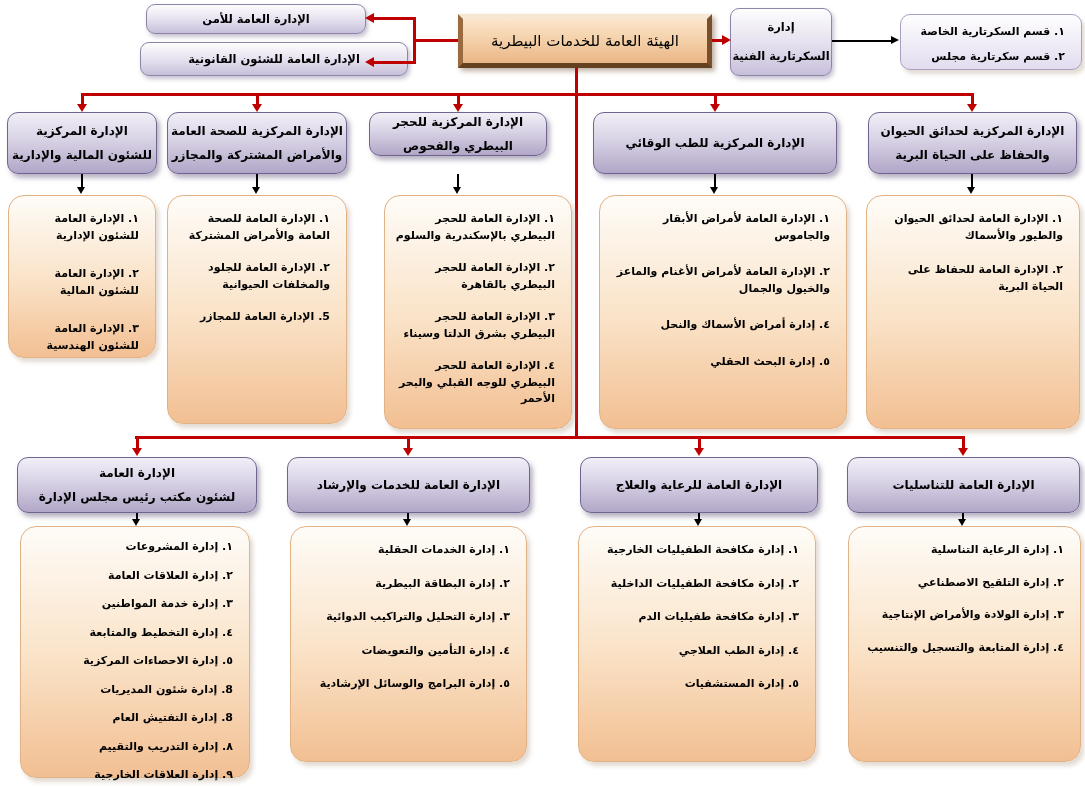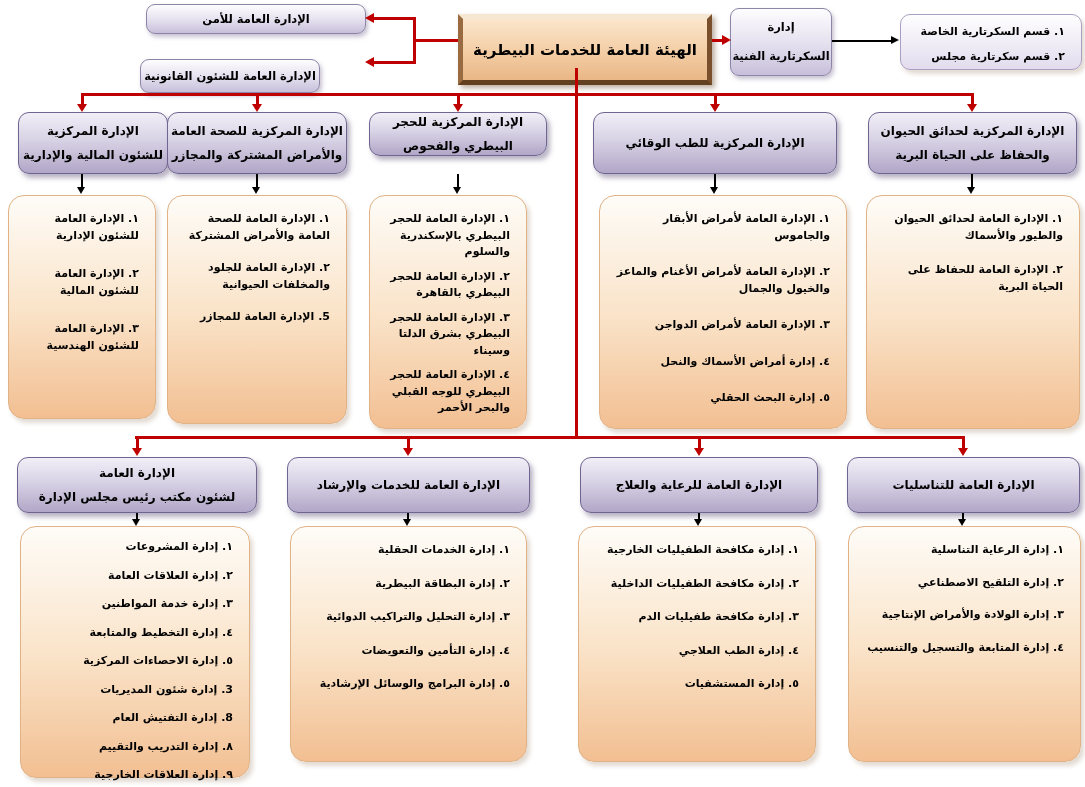--- a/index.html
+++ b/index.html
@@ -3,27 +3,27 @@
 <meta charset="utf-8">
 <style>
   * { box-sizing: border-box; margin: 0; padding: 0; }
   body { background: #fff; font-family: "DejaVu Sans", sans-serif; }
   .canvas {
     position: relative; width: 1085px; height: 787px;
     background: #ffffff; direction: rtl; color: #000; overflow: hidden; padding-left: 19px;
   }
   
   .mainbox {
-    position: absolute; left: 458px; top: 14px; width: 254px; height: 71px;
+    position: absolute; left: 458px; top: 14px; width: 254px; height: 54px;
     background: linear-gradient(180deg, #fbe6cc 0%, #f3cda4 55%, #e9b686 100%);
     border: 5px solid;
     border-color: #f6e7d2 #7a4f2c #63401f #9a6b40;
     box-shadow: 3px 3px 5px rgba(110,80,50,.45);
     display: flex; align-items: center; justify-content: center;
-    font-weight: bold; font-size: 15px; text-align: center;
+    font-weight: normal; font-size: 15px; text-align: center;
   }
   .pbox {
     position: absolute;
     border: 1.5px solid #6f6590; border-radius: 11px;
     background: linear-gradient(180deg, #f1eff7 0%, #d8d2e5 45%, #b1a6c7 100%);
     box-shadow: 3px 4px 5px rgba(125,115,145,.55);
     display: flex; align-items: center; justify-content: center;
     text-align: center; font-weight: bold; font-size: 12px;
     line-height: 2.0; white-space: pre-line;
   }
@@ -55,21 +55,21 @@
   .ah-rt-r { border-top: 5px solid transparent; border-bottom: 5px solid transparent; border-left: 9px solid #bf0000; }
   .ah-dn-k { border-left: 4.5px solid transparent; border-right: 4.5px solid transparent; border-top: 7px solid #000; }
   .ah-rt-k { border-top: 4.5px solid transparent; border-bottom: 4.5px solid transparent; border-left: 8px solid #000; }
 </style>
 </head>
 <body>
 
 <div class="canvas">
 
   <div class="lavbox" style="left:146px;top:4px;width:220px;height:30px">الإدارة العامة للأمن</div>
-  <div class="lavbox" style="left:140px;top:59px;width:180px;height:34px">الإدارة العامة للشئون القانونية</div>
+  <div class="lavbox" style="left:140px;top:42px;width:268px;height:34px">الإدارة العامة للشئون القانونية</div>
 
   <div class="mainbox">الهيئة العامة للخدمات البيطرية</div>
 
   <div class="lavbox" style="left:730px;top:8px;width:102px;height:68px;line-height:2.5">إدارة
 السكرتارية الفنية</div>
 
   <div class="listbox" style="left:900px;top:14px;width:182px;height:56px;gap:8px;padding:9px 12px 6px 6px;border-radius:10px;border-color:#a99fc0;background:linear-gradient(180deg,#fefefe,#e2dcee)">
 
   <div class="li">١. قسم السكرتارية الخاصة</div>
       <div class="li">٢. قسم سكرتارية مجلس</div>
@@ -105,65 +105,64 @@
 
   <div class="rl" style="left:136px;top:439px;width:3px;height:9px"></div>
   <div class="ah ah-dn-r" style="left:132px;top:448px"></div>
   <div class="rl" style="left:407px;top:439px;width:3px;height:9px"></div>
   <div class="ah ah-dn-r" style="left:403px;top:448px"></div>
   <div class="rl" style="left:698px;top:439px;width:3px;height:9px"></div>
   <div class="ah ah-dn-r" style="left:694px;top:448px"></div>
   <div class="rl" style="left:962px;top:439px;width:3px;height:9px"></div>
   <div class="ah ah-dn-r" style="left:958px;top:448px"></div>
 
-  <div class="pbox" style="left:18px;top:112px;width:150px;height:62px">الإدارة المركزية
+  <div class="pbox" style="left:7px;top:112px;width:150px;height:62px">الإدارة المركزية
 للشئون المالية والإدارية</div>
   <div class="pbox" style="left:167px;top:112px;width:180px;height:62px">الإدارة المركزية للصحة العامة
 والأمراض المشتركة والمجازر</div>
   <div class="pbox" style="left:369px;top:112px;width:178px;height:44px">الإدارة المركزية للحجر
 البيطري والفحوص</div>
   <div class="pbox" style="left:593px;top:112px;width:244px;height:62px">الإدارة المركزية للطب الوقائي</div>
   <div class="pbox" style="left:868px;top:112px;width:209px;height:62px">الإدارة المركزية لحدائق الحيوان
 والحفاظ على الحياة البرية</div>
 
   <div class="kl" style="left:81px;top:174px;width:2px;height:13px"></div>
   <div class="ah ah-dn-k" style="left:77px;top:187px"></div>
   <div class="kl" style="left:256px;top:174px;width:2px;height:13px"></div>
   <div class="ah ah-dn-k" style="left:252px;top:187px"></div>
   <div class="kl" style="left:457px;top:174px;width:2px;height:13px"></div>
   <div class="ah ah-dn-k" style="left:453px;top:187px"></div>
   <div class="kl" style="left:714px;top:174px;width:2px;height:13px"></div>
   <div class="ah ah-dn-k" style="left:710px;top:187px"></div>
   <div class="kl" style="left:971px;top:174px;width:2px;height:13px"></div>
   <div class="ah ah-dn-k" style="left:967px;top:187px"></div>
 
-  <div class="listbox" style="left:8px;top:195px;width:148px;height:224px;gap:22px">
+  <div class="listbox" style="left:8px;top:195px;width:148px;height:163px;gap:22px">
 
   <div class="li">١. الإدارة العامة للشئون الإدارية</div>
       <div class="li">٢. الإدارة العامة للشئون المالية</div>
       <div class="li">٣. الإدارة العامة للشئون الهندسية</div>
     </div>
   <div class="listbox" style="left:167px;top:195px;width:180px;height:229px;gap:16px">
 
   <div class="li">١. الإدارة العامة للصحة العامة والأمراض المشتركة</div>
       <div class="li">٢. الإدارة العامة للجلود والمخلفات الحيوانية</div>
       <div class="li">5. الإدارة العامة للمجازر</div>
     </div>
-  <div class="listbox" style="left:369px;top:195px;width:158px;height:234px;gap:8px">
+  <div class="listbox" style="left:384px;top:195px;width:188px;height:234px;gap:16px">
 
   <div class="li">١. الإدارة العامة للحجر البيطري بالإسكندرية والسلوم</div>
       <div class="li">٢. الإدارة العامة للحجر البيطري بالقاهرة</div>
       <div class="li">٣. الإدارة العامة للحجر البيطري بشرق الدلتا وسيناء</div>
       <div class="li">٤. الإدارة العامة للحجر البيطري للوجه القبلي والبحر الأحمر</div>
     </div>
   <div class="listbox" style="left:599px;top:195px;width:248px;height:234px;gap:20px">
 
   <div class="li">١. الإدارة العامة لأمراض الأبقار والجاموس</div>
       <div class="li">٢. الإدارة العامة لأمراض الأغنام والماعز والخيول والجمال</div>
-      <div class="li">٣. الإدارة العامة لأمراض الدواجن</div>
       <div class="li">٤. إدارة أمراض الأسماك والنحل</div>
       <div class="li">٥. إدارة البحث الحقلي</div>
     </div>
   <div class="listbox" style="left:866px;top:195px;width:214px;height:234px;gap:18px">
 
   <div class="li">١. الإدارة العامة لحدائق الحيوان والطيور والأسماك</div>
       <div class="li">٢. الإدارة العامة للحفاظ على الحياة البرية</div>
     </div>
 
   <div class="pbox" style="left:17px;top:457px;width:240px;height:56px">الإدارة العامة
@@ -181,21 +180,21 @@
   <div class="kl" style="left:962px;top:513px;width:2px;height:7px"></div>
   <div class="ah ah-dn-k" style="left:958px;top:519px"></div>
 
   <div class="listbox" style="left:20px;top:526px;width:230px;height:252px;gap:12px;padding:12px 12px 6px 6px">
 
   <div class="li">١. إدارة المشروعات</div>
       <div class="li">٢. إدارة العلاقات العامة</div>
       <div class="li">٣. إدارة خدمة المواطنين</div>
       <div class="li">٤. إدارة التخطيط والمتابعة</div>
       <div class="li">٥. إدارة الاحصاءات المركزية</div>
-      <div class="li">3. إدارة شئون المديريات</div>
+      <div class="li">8. إدارة شئون المديريات</div>
       <div class="li">8. إدارة التفتيش العام</div>
       <div class="li">٨. إدارة التدريب والتقييم</div>
       <div class="li">٩. إدارة العلاقات الخارجية</div>
       <div class="li">١٠. إدارة التنظيم والادارة</div>
       <div class="li">١١. مركز المعلومات</div>
     </div>
   <div class="listbox" style="left:290px;top:526px;width:237px;height:236px;gap:17px">
 
   <div class="li">١. إدارة الخدمات الحقلية</div>
       <div class="li">٢. إدارة البطاقة البيطرية</div>

